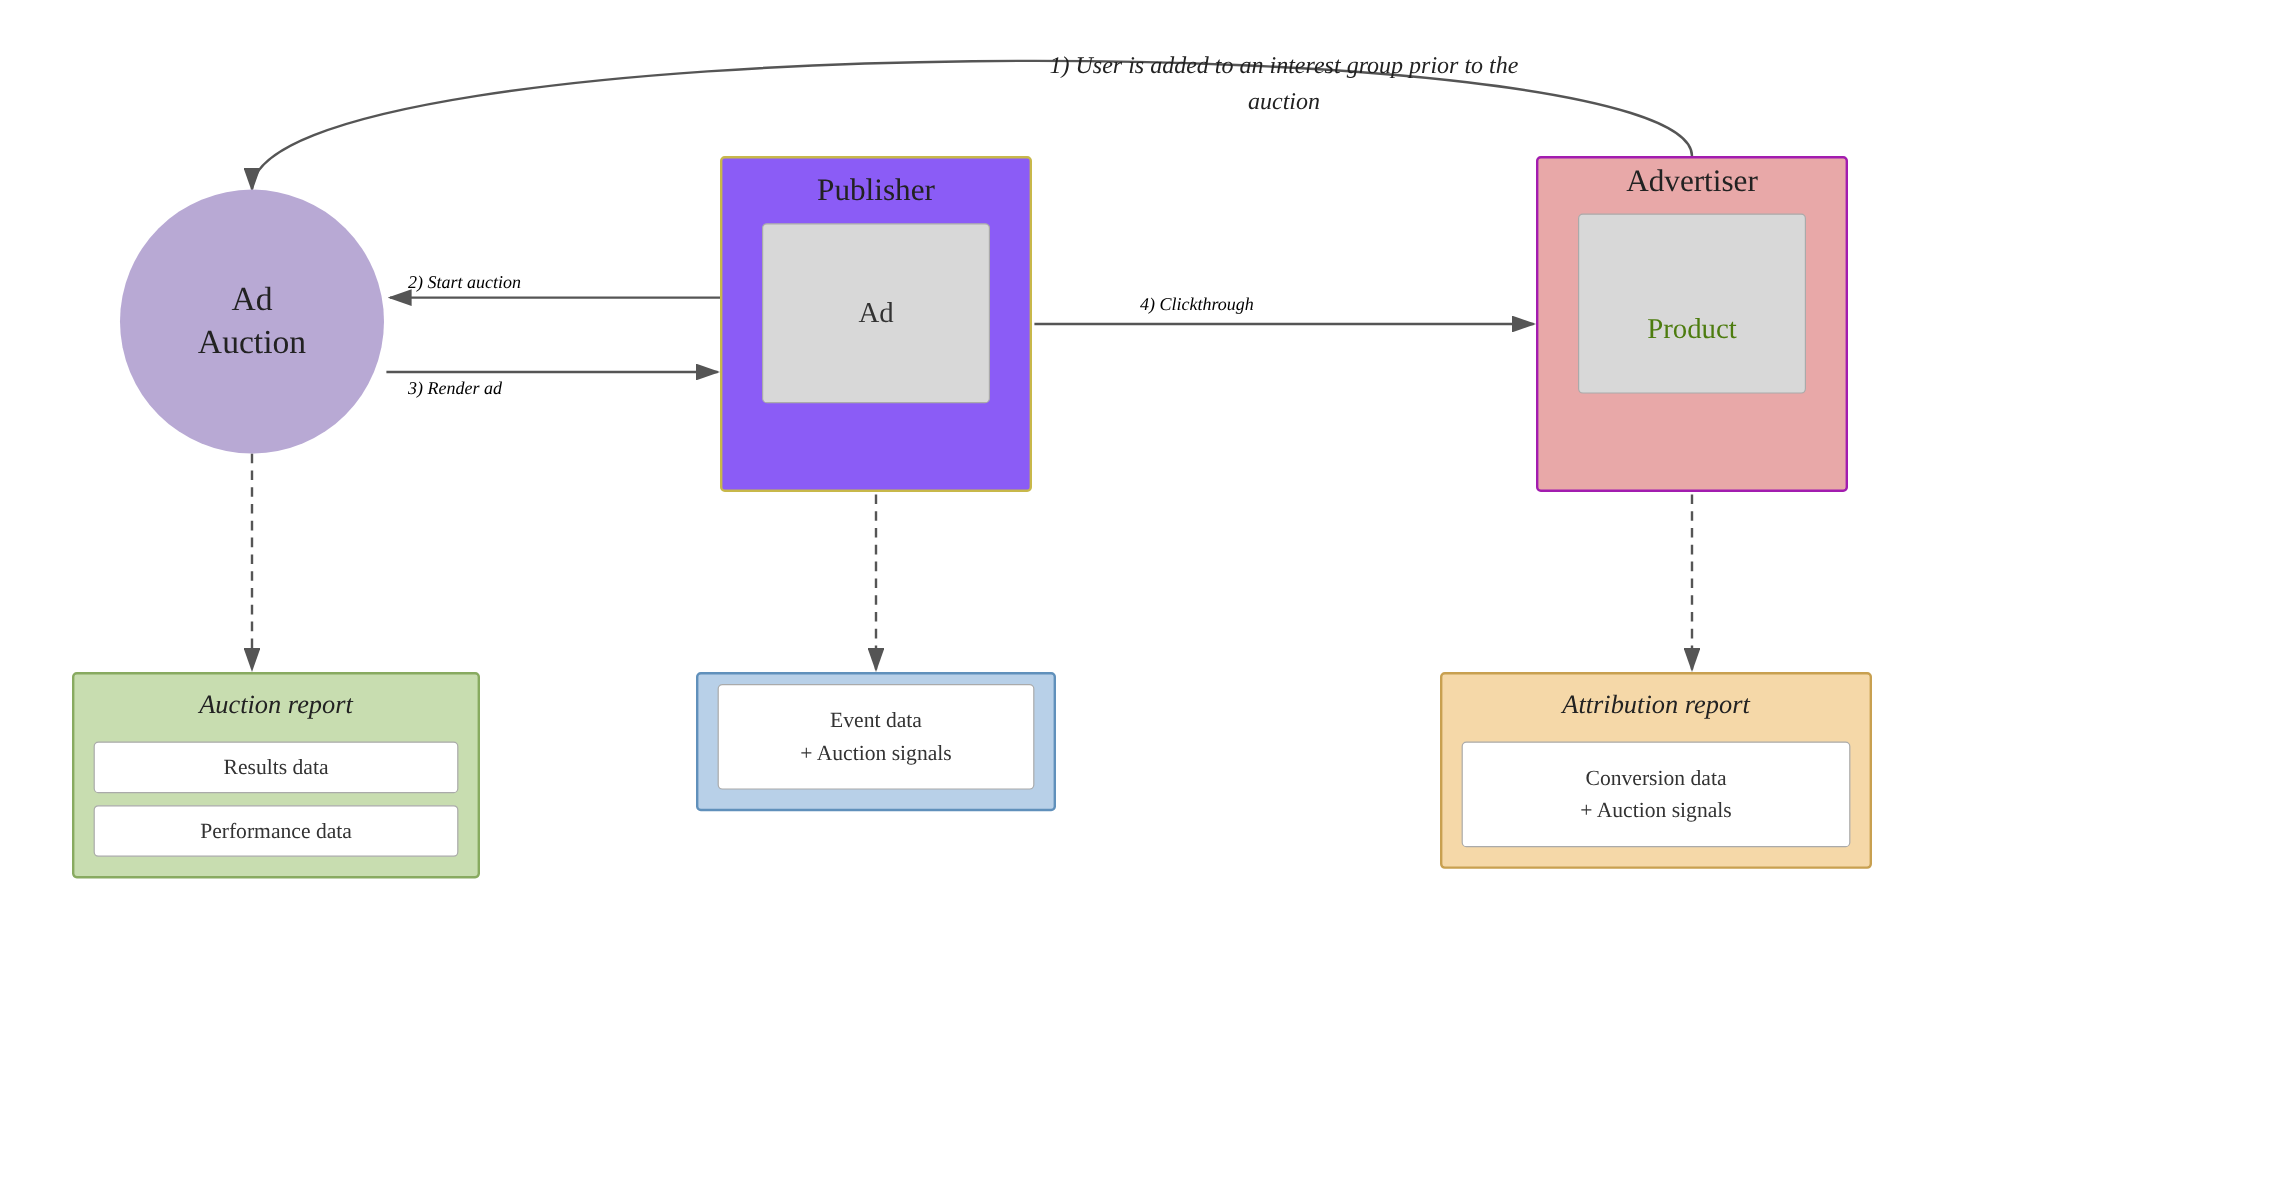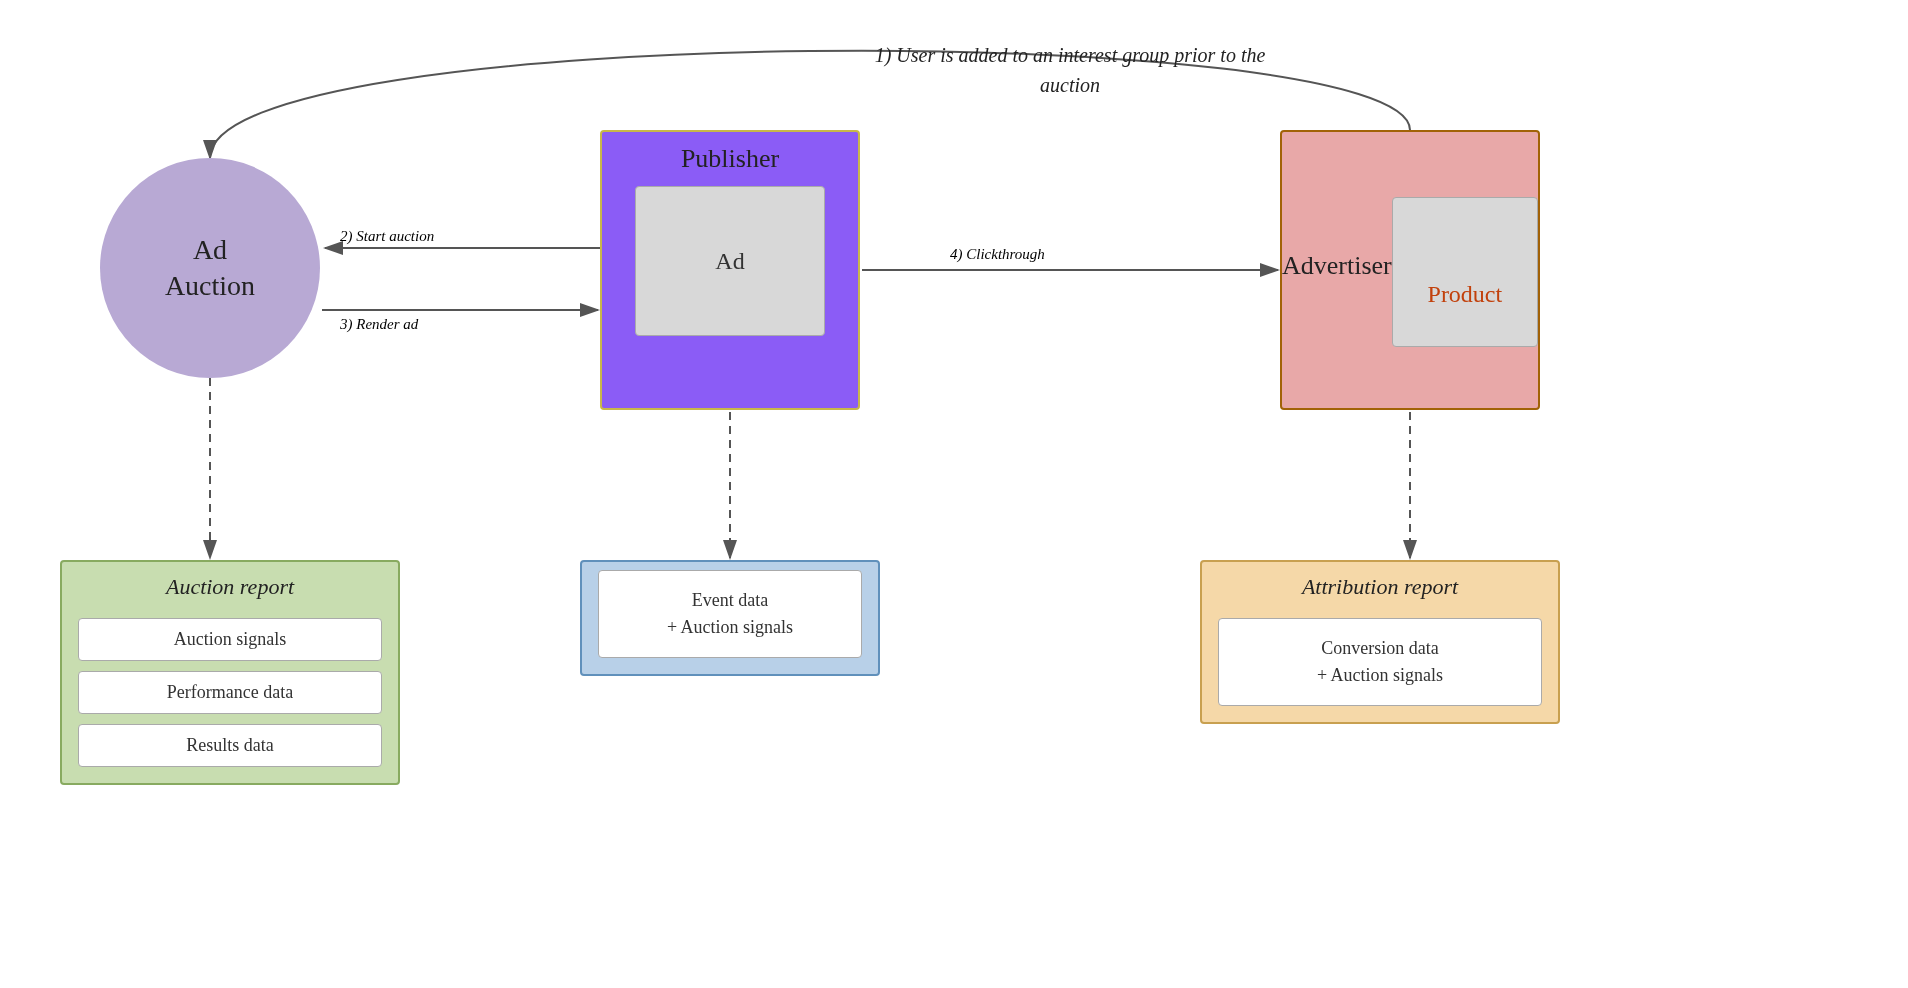--- a/index.html
+++ b/index.html
@@ -82,24 +82,24 @@
     }
 
     
     .advertiser-box {
       position: absolute;
       top: 130px;
       left: 1280px;
       width: 260px;
       height: 280px;
       background: #e8a8a8;
-      border: 2px solid #a16207;
-      border-radius: 4px;
-      display: flex;
-      flex-direction: row;
+      border: 2px solid #a21caf;
+      border-radius: 4px;
+      display: flex;
+      flex-direction: column;
       align-items: center;
       padding-top: 4px;
     }
     .advertiser-box .box-title {
       font-size: 26px;
       font-weight: 500;
       color: #222;
       margin-bottom: 12px;
     }
     .advertiser-inner {
@@ -107,21 +107,21 @@
       border: 1.5px solid #aaa;
       border-radius: 4px;
       width: 190px;
       height: 150px;
       display: flex;
       align-items: center;
       justify-content: center;
     }
     .advertiser-inner span {
       font-size: 24px;
-      color: #c2410c;
+      color: #4d7c0f;
       margin-top: 44px;
     }
 
     
     .interest-group-label {
       position: absolute;
       top: 40px;
       left: 850px;
       width: 440px;
       text-align: center;
@@ -267,23 +267,22 @@
   <div class="advertiser-box">
     <div class="box-title">Advertiser</div>
     <div class="advertiser-inner">
       <span>Product</span>
     </div>
   </div>
 
   <div class="auction-report-box">
     <div class="report-title">Auction report</div>
     <div class="report-items">
-      <div class="report-item">Auction signals</div>
+      <div class="report-item">Results data</div>
       <div class="report-item">Performance data</div>
-      <div class="report-item">Results data</div>
     </div>
   </div>
 
   <div class="engagement-report-box">
     <div class="engagement-inner">
       <div class="engagement-item">Event data<br>+ Auction signals</div>
     </div>
   </div>
 
   <div class="attribution-report-box">

